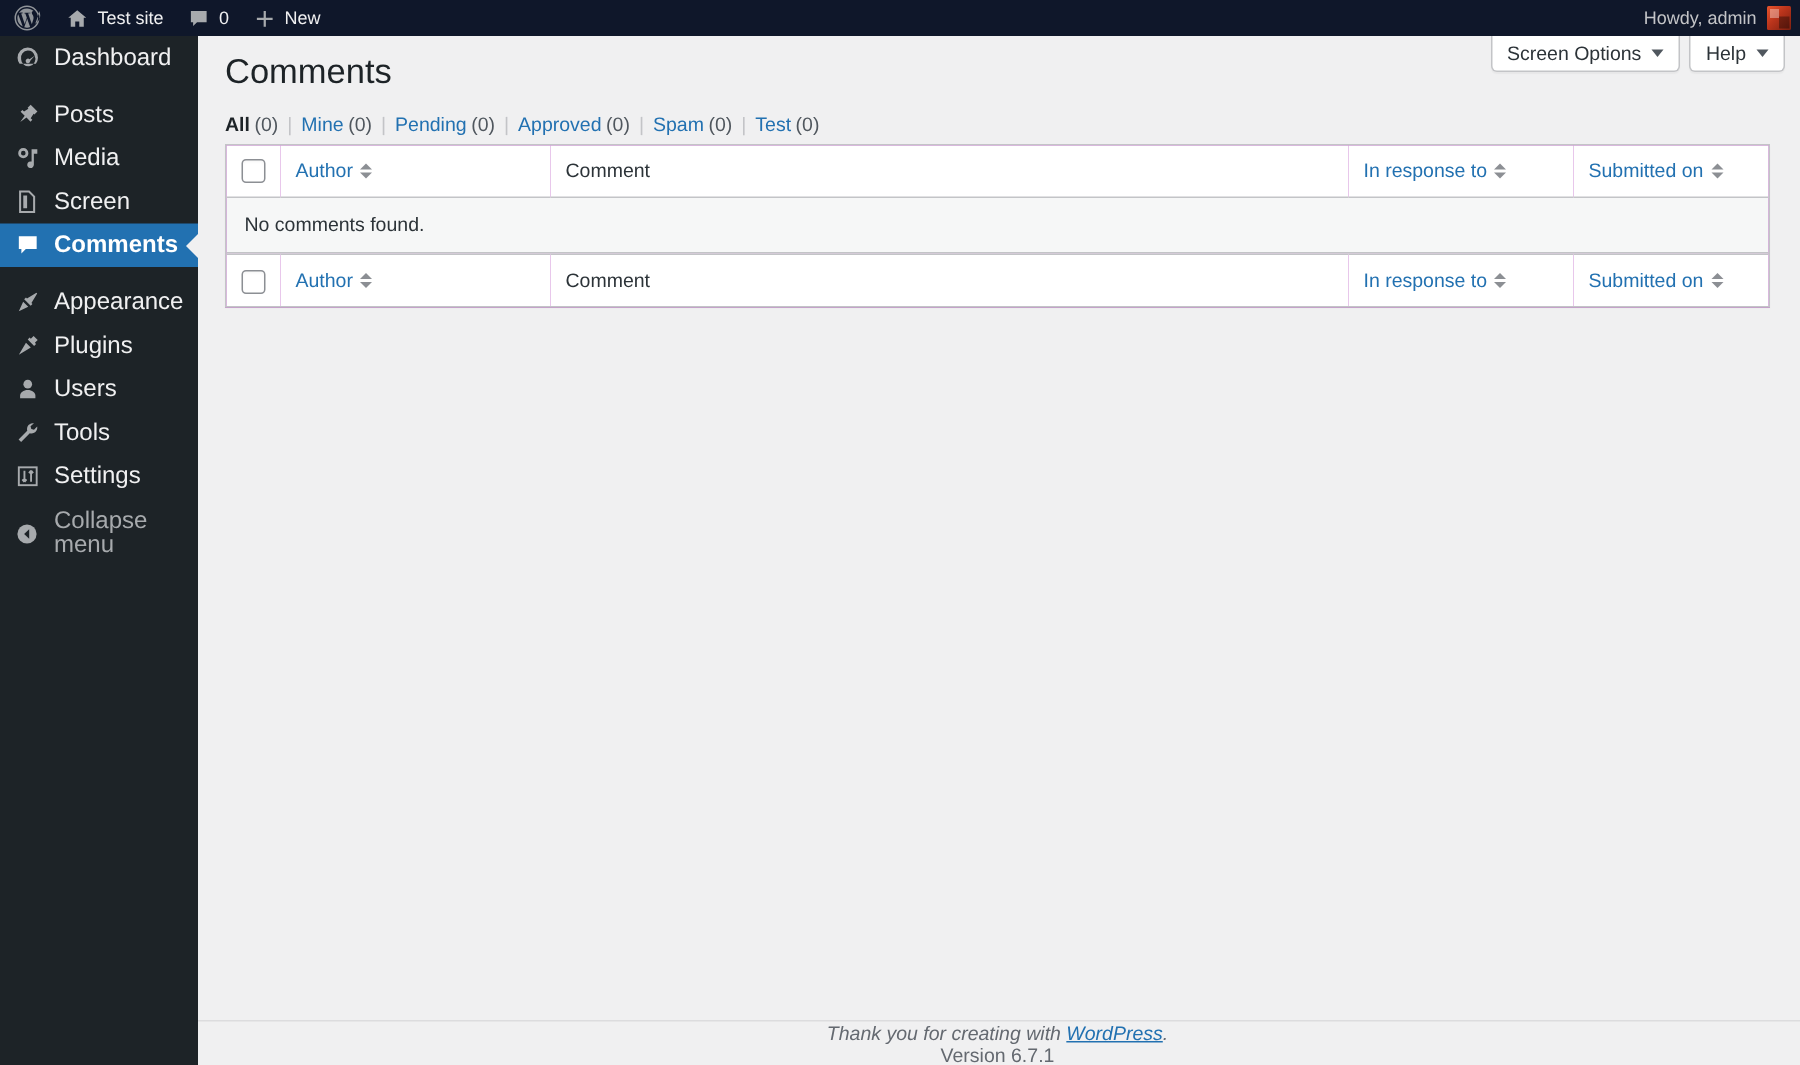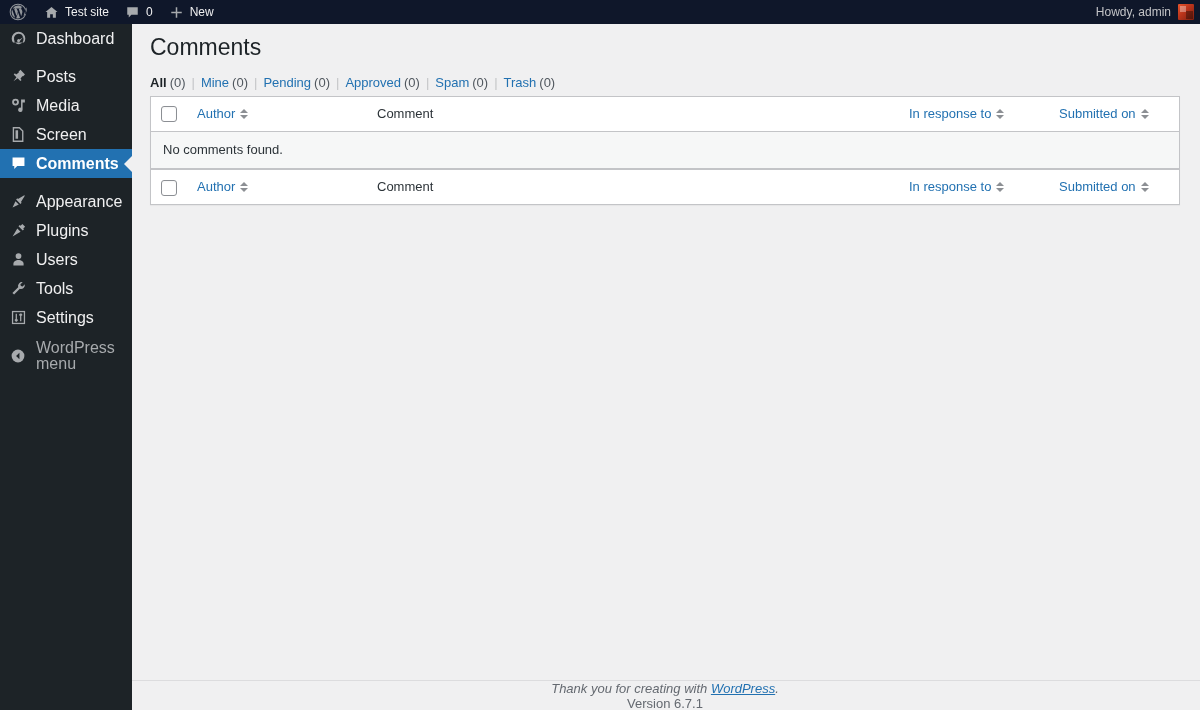--- a/index.html
+++ b/index.html
@@ -385,27 +385,37 @@
       <span class="mi-label">Settings</span>
     </li>
 
     <li class="menu-item collapse">
       <span class="mi-icon">
         <svg width="16" height="16" viewBox="0 0 20 20" aria-hidden="true">
           <circle cx="10" cy="10" r="8" fill="currentColor"></circle>
           <path d="M11.8 6 7.6 10l4.2 4z" fill="#1d2327"></path>
         </svg>
       </span>
-      <span class="mi-label">WordPress menu</span>
+      <span class="mi-label">Collapse menu</span>
     </li>
   </ul>
 </div>
 
 <div id="main">
 
+  <div class="screen-meta">
+    <div class="meta-btn">
+      <span>Screen Options</span>
+      <span class="caret-down"></span>
+    </div>
+    <div class="meta-btn">
+      <span>Help</span>
+      <span class="caret-down"></span>
+    </div>
+  </div>
 
   <div class="wrap">
     <h1 class="page-title">Comments</h1>
 
     <ul class="subsubsub">
       <li>
         <a class="current">All</a>
         <span class="count">(0)</span>
         <span class="sep">|</span>
       </li>
@@ -423,21 +433,21 @@
         <a>Approved</a>
         <span class="count">(0)</span>
         <span class="sep">|</span>
       </li>
       <li>
         <a>Spam</a>
         <span class="count">(0)</span>
         <span class="sep">|</span>
       </li>
       <li>
-        <a>Trash</a>
+        <a>Test</a>
         <span class="count">(0)</span>
       </li>
     </ul>
 
     <table class="wp-list-table">
       <thead>
         <tr>
           <th class="check-col">
             <span class="cb"></span>
           </th>

